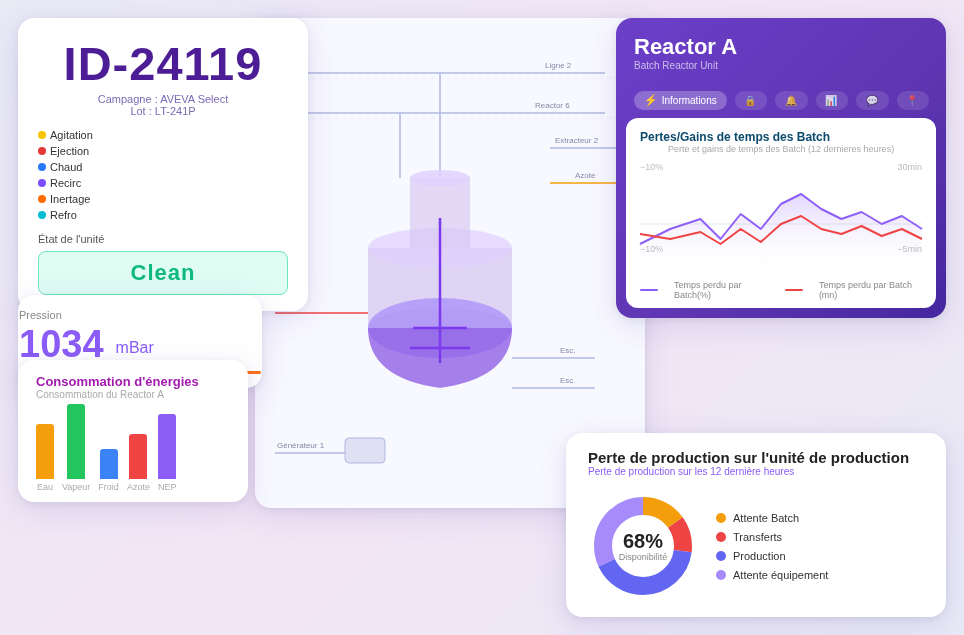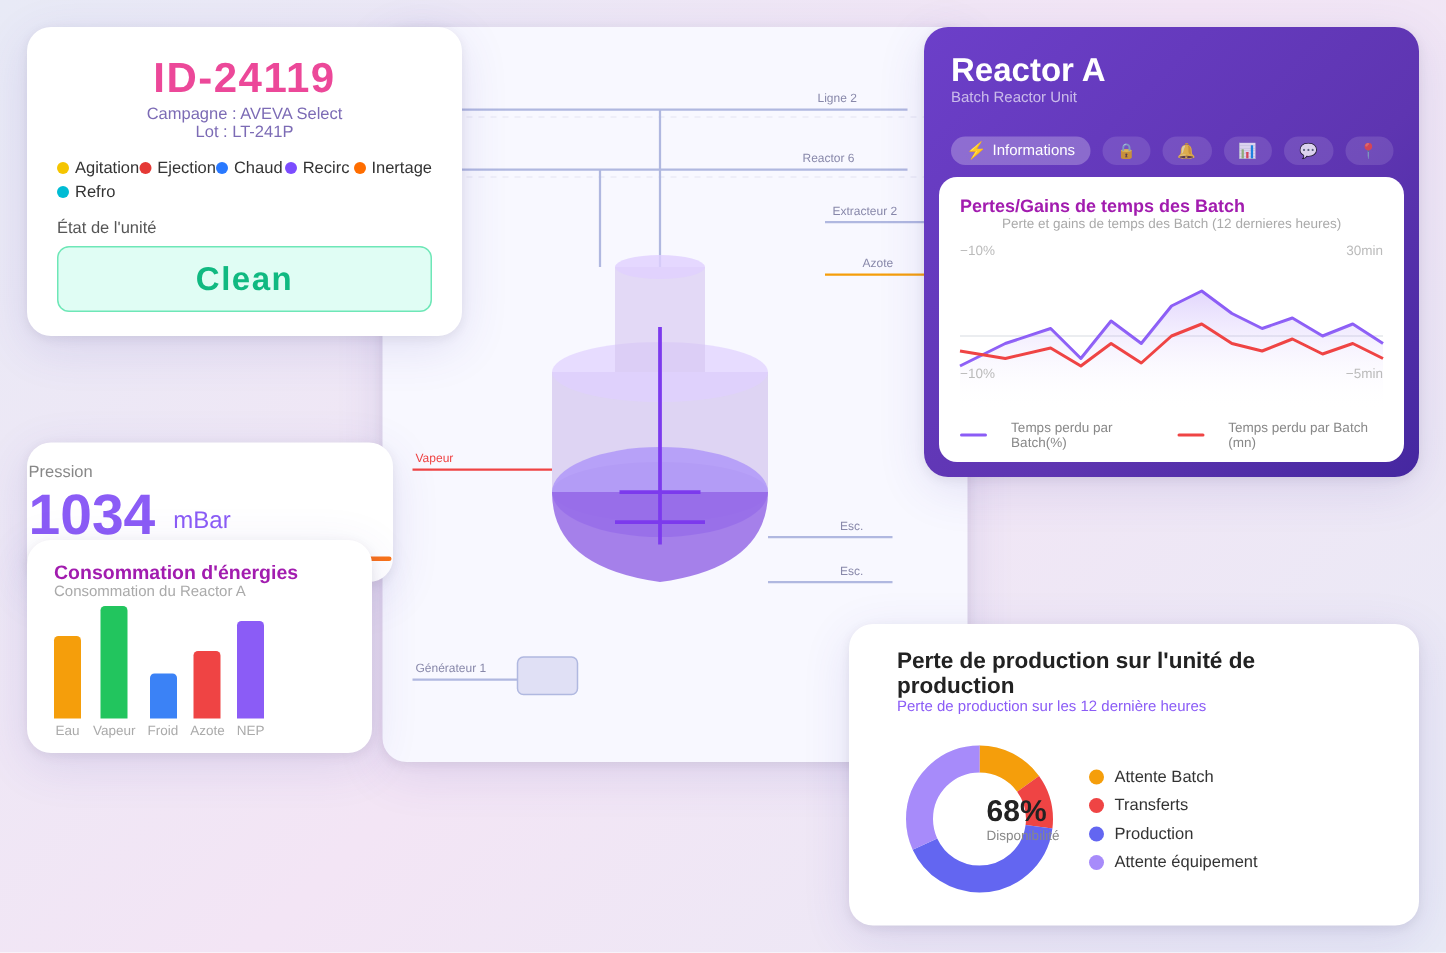--- a/index.html
+++ b/index.html
@@ -22,40 +22,40 @@
 
     
     #id-card {
       width: 290px;
       top: 18px;
       left: 18px;
       padding: 18px 20px 16px 20px;
       z-index: 4;
     }
     #id-card .id-number {
-      font-size: 28px;
+      font-size: 47px;
       font-weight: 800;
-      color: #ec4899;
+      color: #4c1d95;
       text-align: center;
       letter-spacing: 1px;
     }
     #id-card .campaign {
       font-size: 11px;
       color: #7c6bb5;
       text-align: center;
       margin-top: 2px;
     }
     #id-card .lot {
       font-size: 11px;
       color: #7c6bb5;
       text-align: center;
     }
     .tags-grid {
       display: grid;
-      grid-template-columns: 1fr 1fr 1fr 1fr 1fr;
+      grid-template-columns: 1fr;
       gap: 4px 0;
       margin-top: 12px;
       font-size: 11px;
       color: #333;
     }
     .tag-item {
       display: flex;
       align-items: center;
       gap: 4px;
     }
@@ -228,21 +228,21 @@
     }
     .reactor-chart-area {
       background: #fff;
       margin: 0 10px 10px 10px;
       border-radius: 12px;
       padding: 12px 14px 8px 14px;
     }
     .chart-title {
       font-size: 12px;
       font-weight: 700;
-      color: #a21caf;
+      color: #0c4a6e;
     }
     .chart-subtitle {
       font-size: 9px;
       color: #aaa;
       padding-left: 28px;
     }
     .line-chart-container {
       margin-top: 8px;
       position: relative;
       height: 110px;
@@ -263,21 +263,21 @@
       width: 20px;
       height: 2px;
       border-radius: 1px;
     }
 
     
     #production-card {
       width: 380px;
       bottom: 18px;
       right: 18px;
-      padding: 16px 32px;
+      padding: 16px 22px;
       z-index: 4;
     }
     #production-card .card-title {
       font-size: 15px;
       font-weight: 700;
       color: #222;
     }
     #production-card .card-subtitle {
       font-size: 10px;
       color: #8b5cf6;
@@ -292,21 +292,21 @@
       position: relative;
       width: 110px;
       height: 110px;
       flex-shrink: 0;
     }
     .donut-center {
       position: absolute;
       top: 50%;
       left: 50%;
       transform: translate(-50%, -50%);
-      margin-left: 29px;
+      text-align: center;
     }
     .donut-pct {
       font-size: 20px;
       font-weight: 800;
       color: #222;
       line-height: 1.1;
     }
     .donut-label {
       font-size: 9px;
       color: #888;

